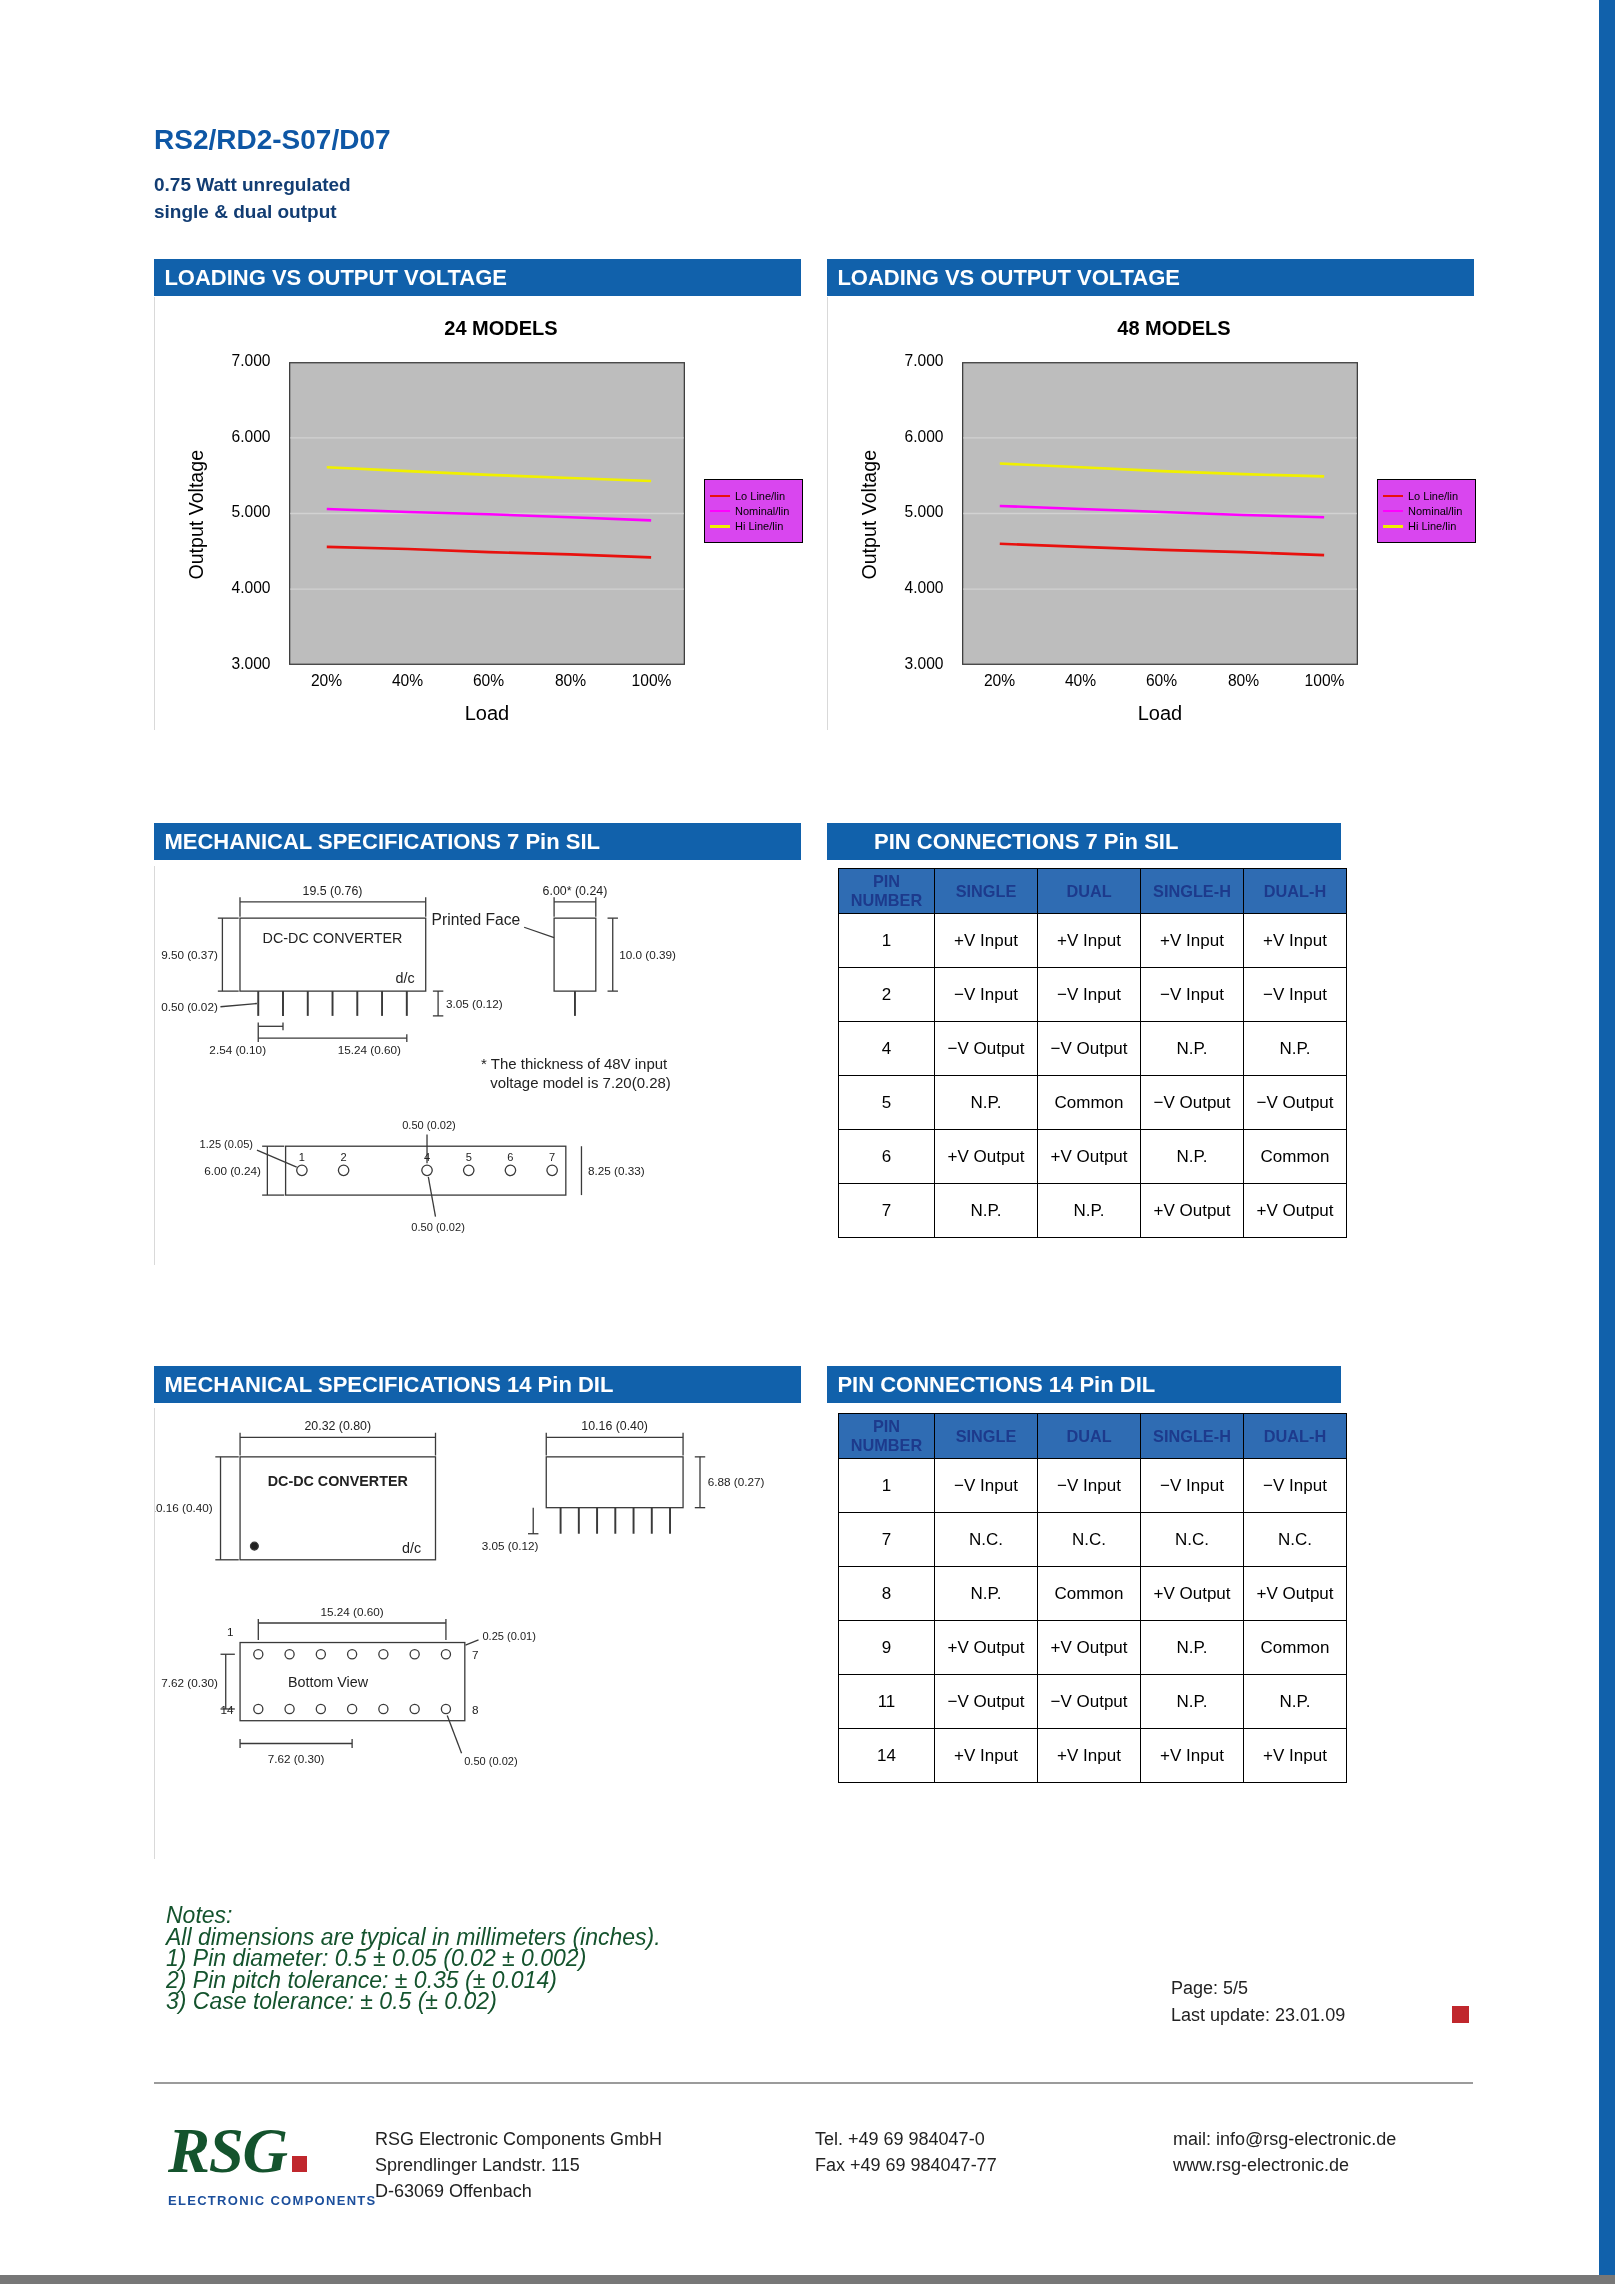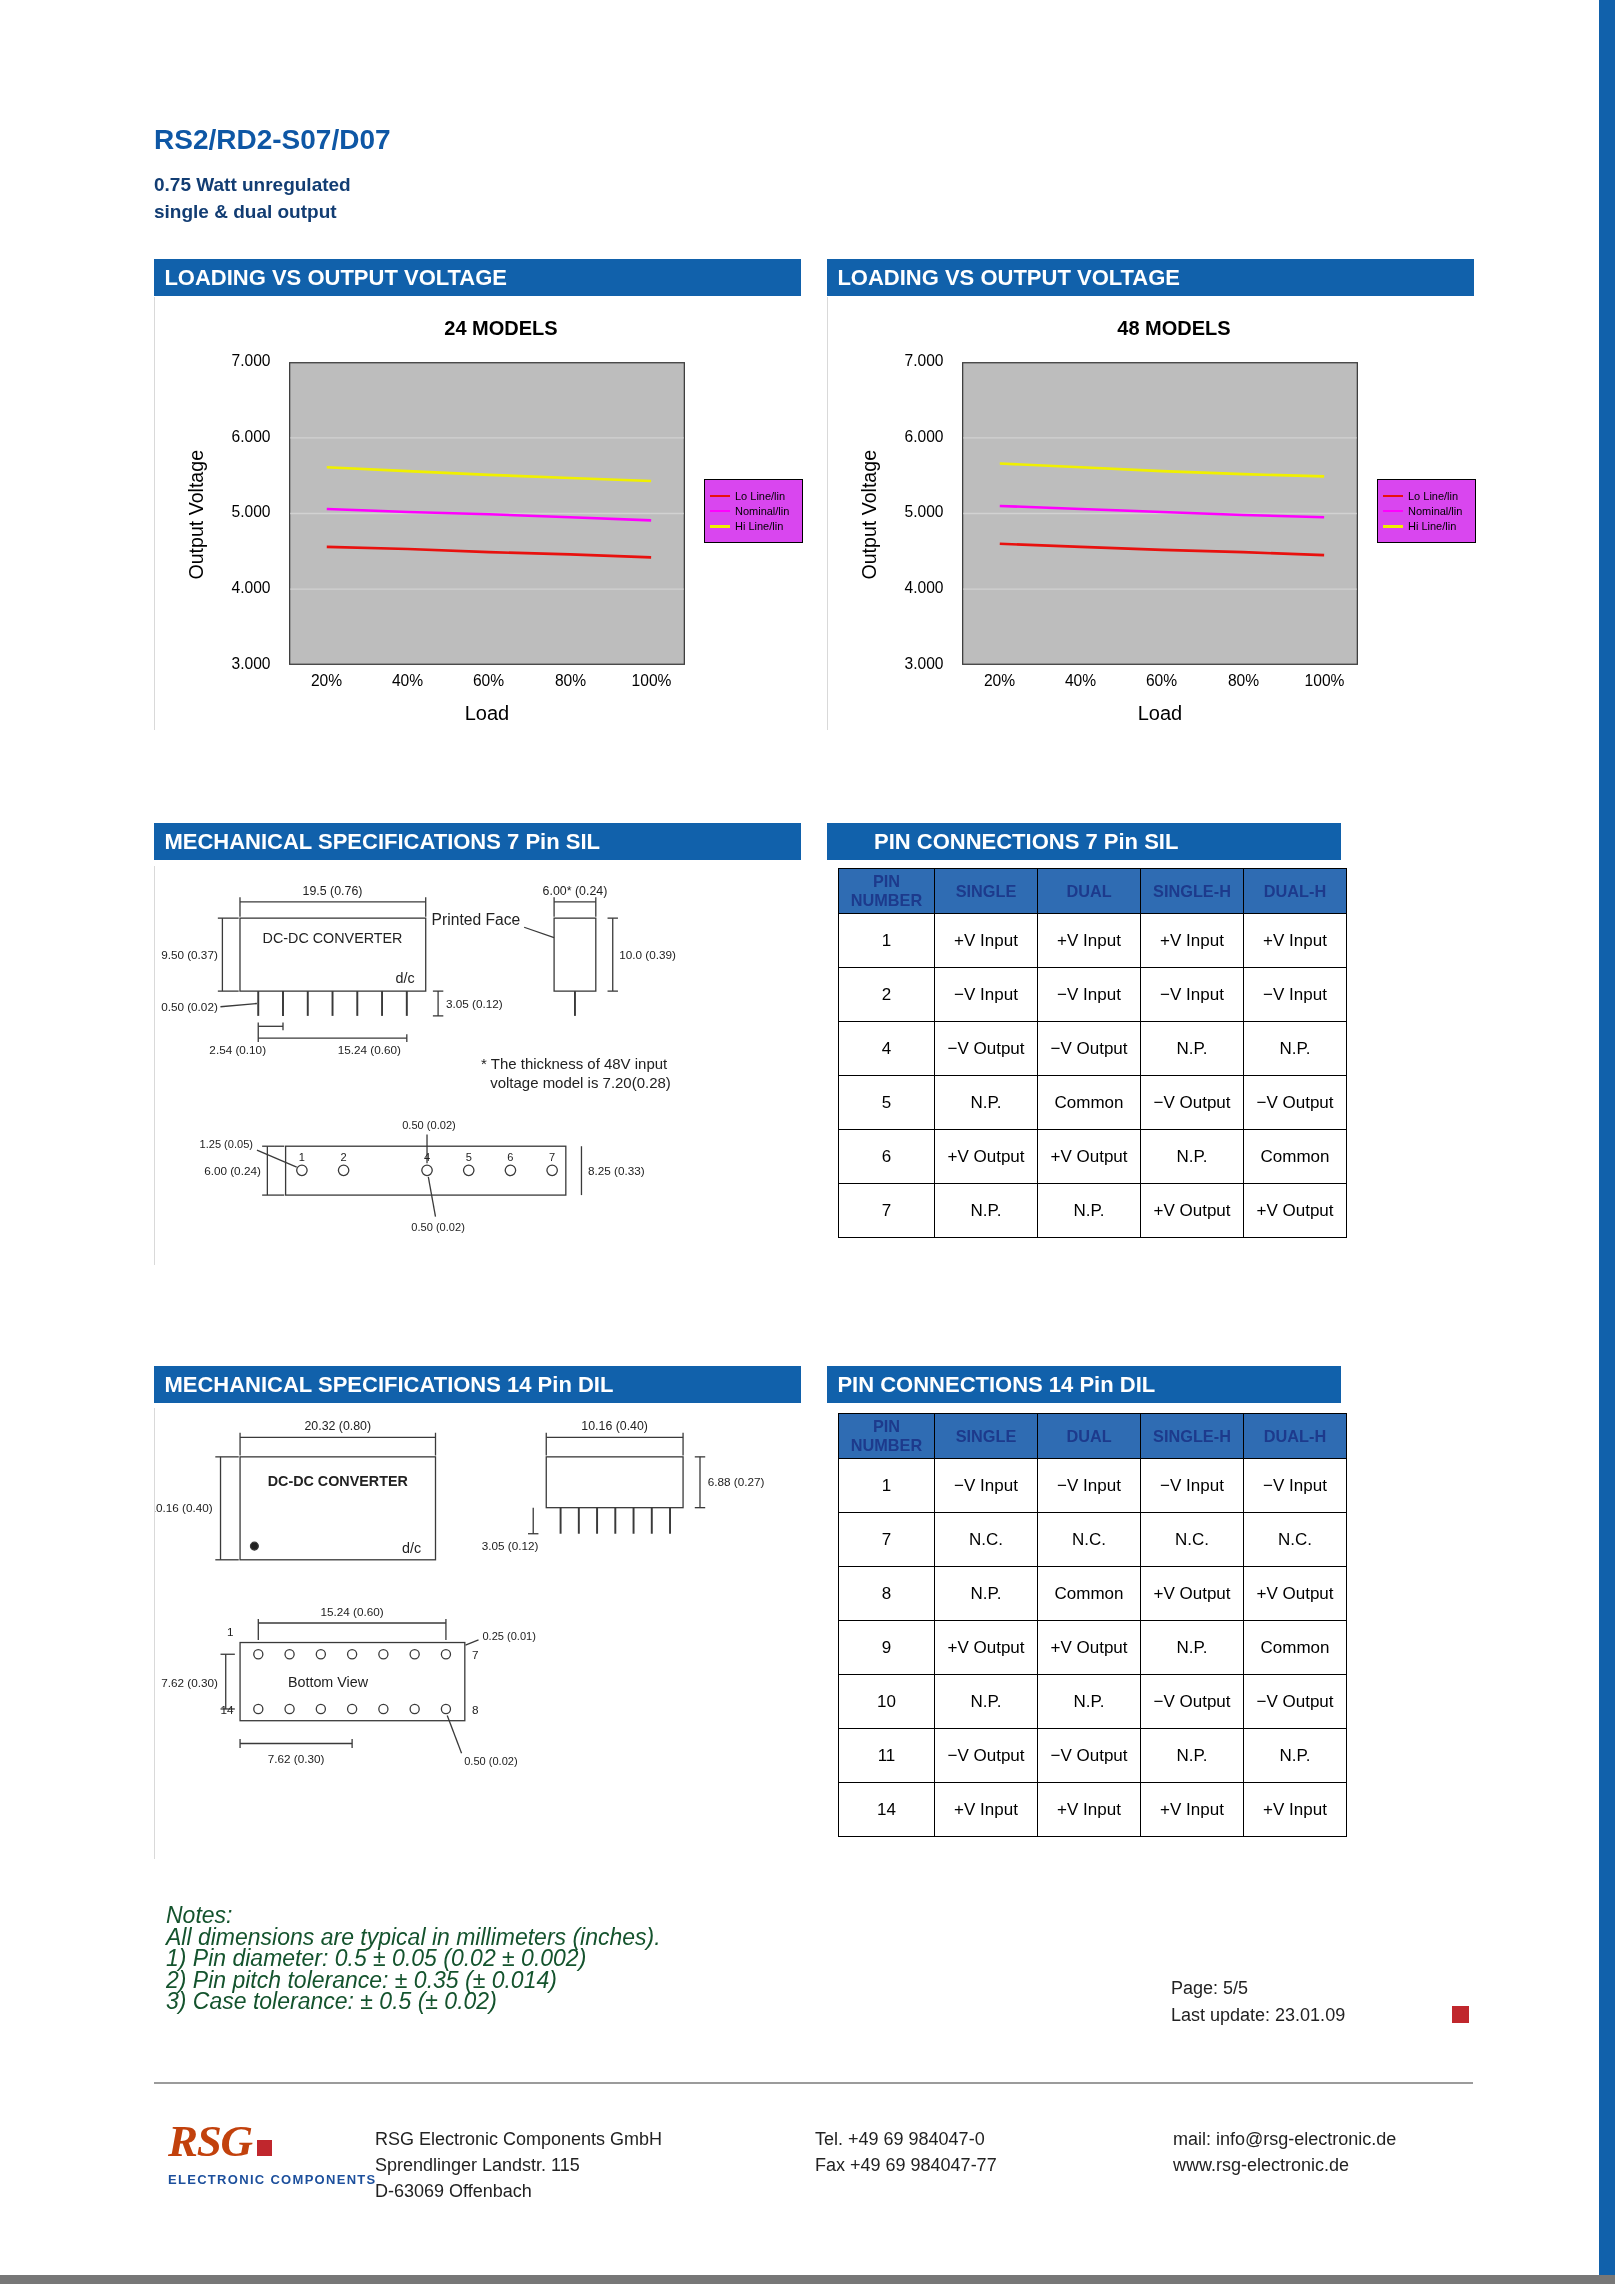--- a/index.html
+++ b/index.html
@@ -43,21 +43,21 @@
 
   
   #notes{position:absolute;left:166px;top:1905px;font-size:23px;font-style:italic;line-height:21.5px;color:#14532d;}
   #pageinfo{position:absolute;left:1171px;top:1975px;font-size:18px;line-height:27px;color:#222;}
   .redsq{position:absolute;width:17px;height:17px;background:#c0272d;}
 
   
   #hr{position:absolute;left:154px;top:2082px;width:1319px;height:2px;background:#9b9b9b;}
   #footer-logo{position:absolute;left:168px;top:2115px;}
   #logo-text{font-family:"Liberation Serif",serif;font-style:italic;font-weight:bold;
-             font-size:45px;color:#c2410c;letter-spacing:-1.3px;}
+             font-size:63px;color:#14532d;letter-spacing:-1.3px;}
   #logo-dot{display:inline-block;width:15.6px;height:15.6px;background:#c0272d;margin-left:5.2px;}
   #logo-sub{font-size:13px;font-weight:bold;color:#1c4f9c;letter-spacing:1.3px;margin-top:5.2px;}
   .fcol{position:absolute;top:2126px;font-size:18px;line-height:26px;color:#222;}
   #edgebar{position:absolute;right:0;top:0;width:17px;height:2284px;background:#1161ab;}
 </style>
 </head>
 <body>
 
 <div id="page">
 
@@ -418,27 +418,20 @@
           <td>+V Output</td>
         </tr>
         <tr>
           <td>9</td>
           <td>+V Output</td>
           <td>+V Output</td>
           <td>N.P.</td>
           <td>Common</td>
         </tr>
         <tr>
-          <td>10</td>
-          <td>N.P.</td>
-          <td>N.P.</td>
-          <td>−V Output</td>
-          <td>−V Output</td>
-        </tr>
-        <tr>
           <td>11</td>
           <td>−V Output</td>
           <td>−V Output</td>
           <td>N.P.</td>
           <td>N.P.</td>
         </tr>
         <tr>
           <td>14</td>
           <td>+V Input</td>
           <td>+V Input</td>

